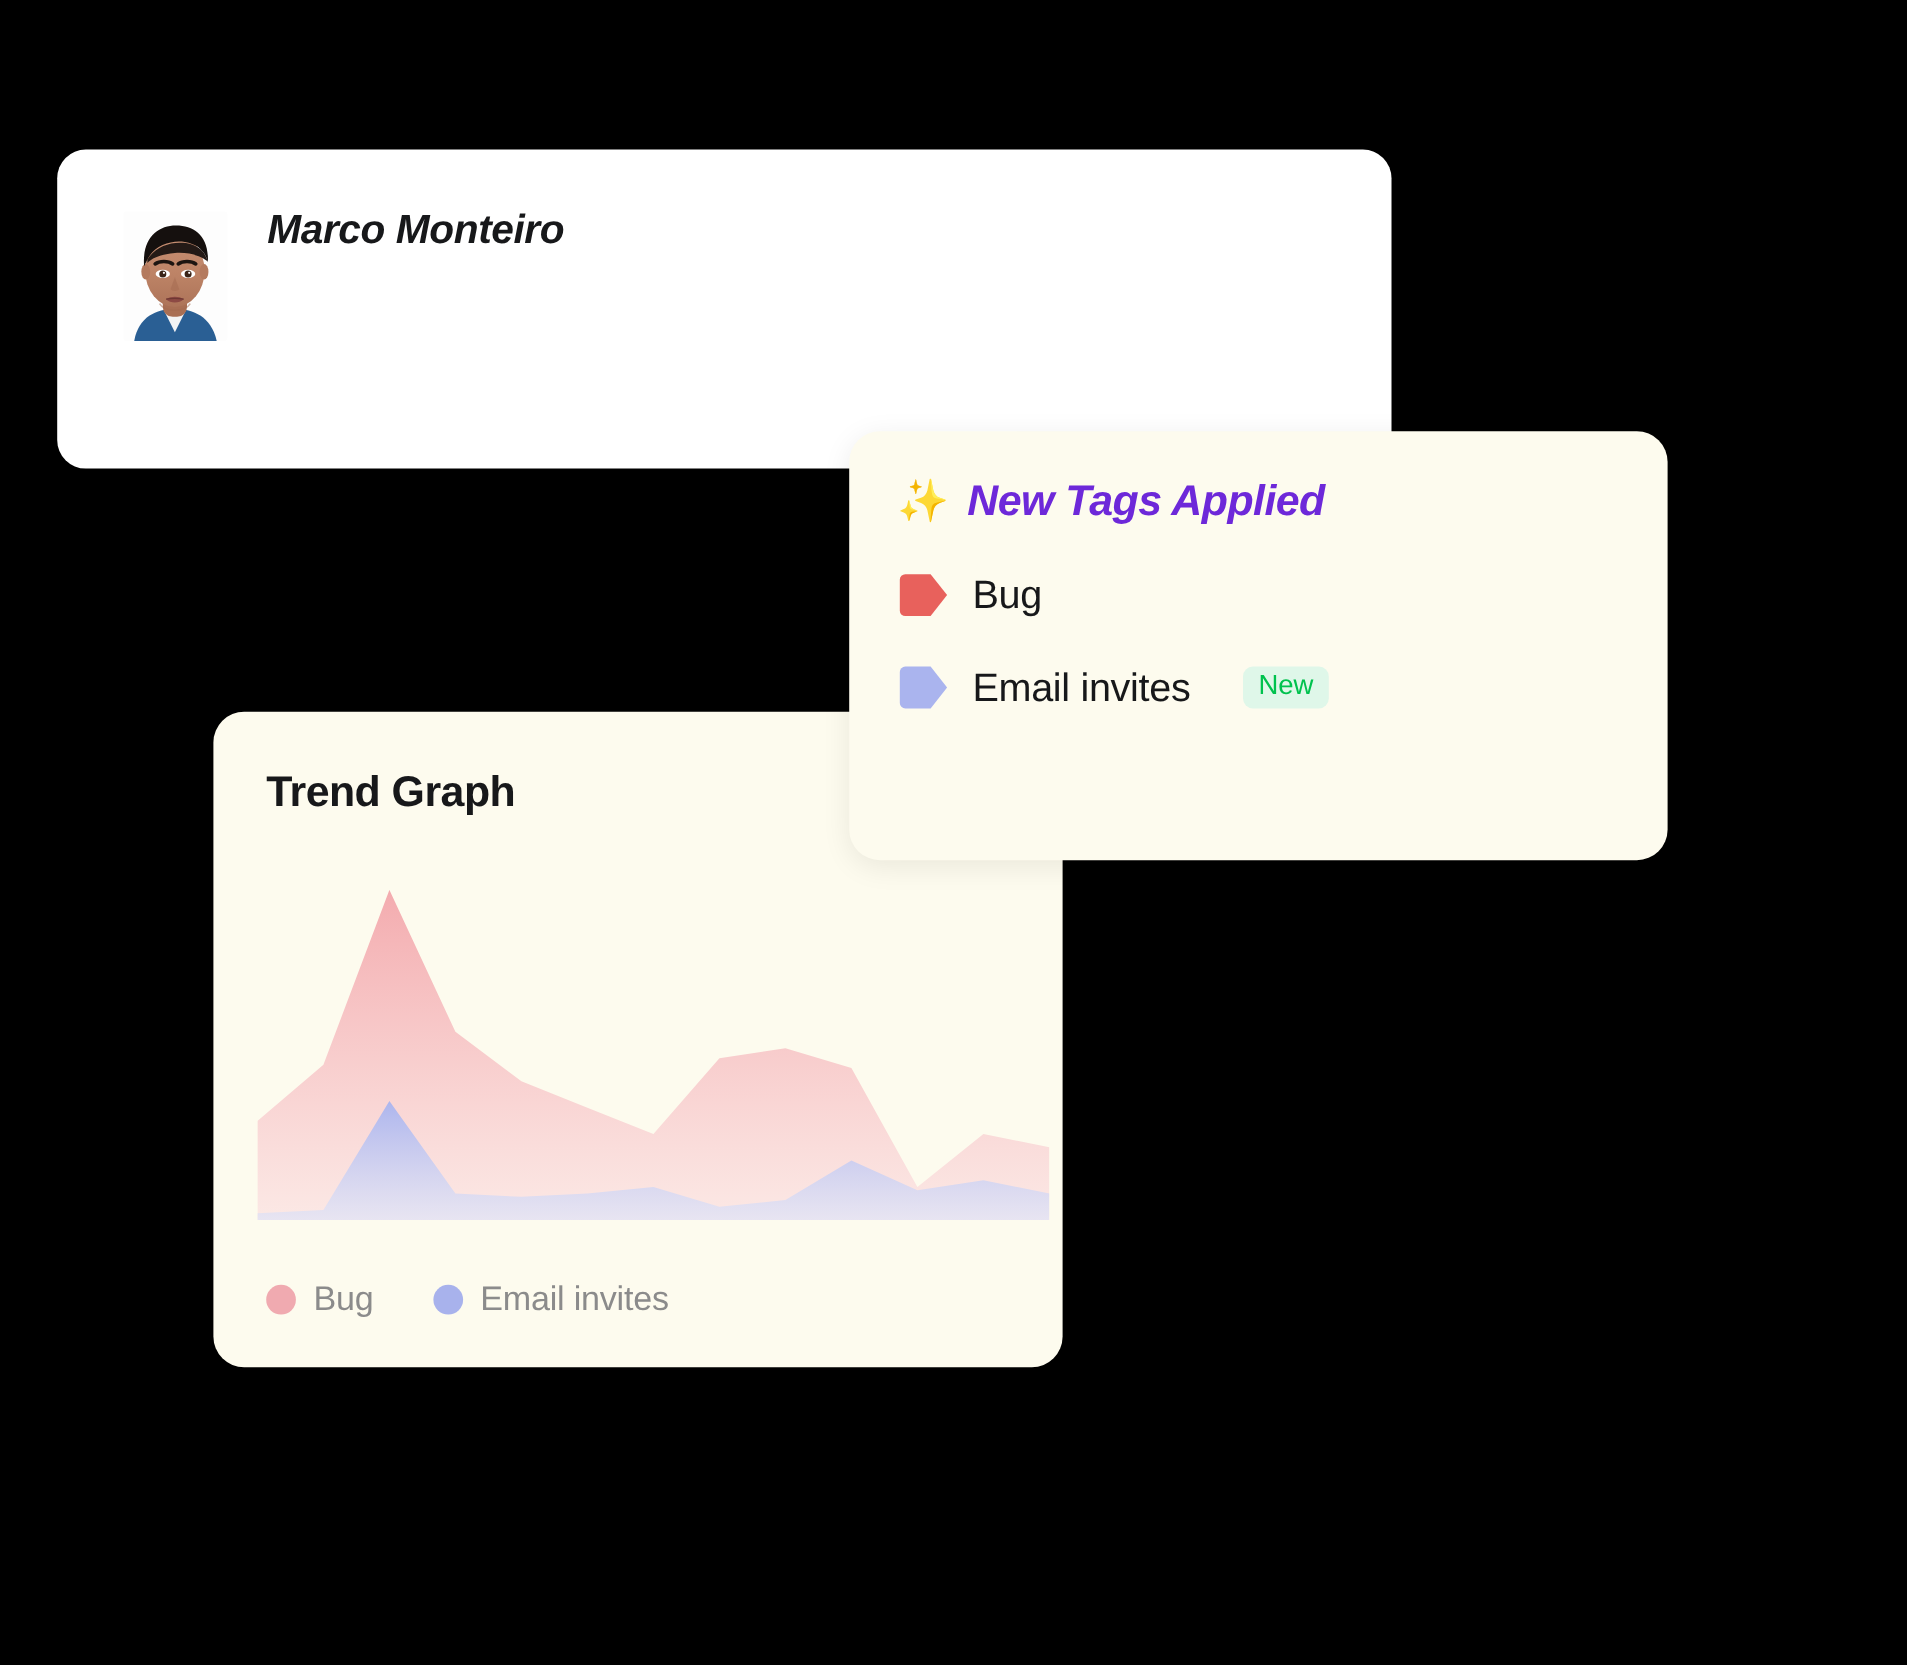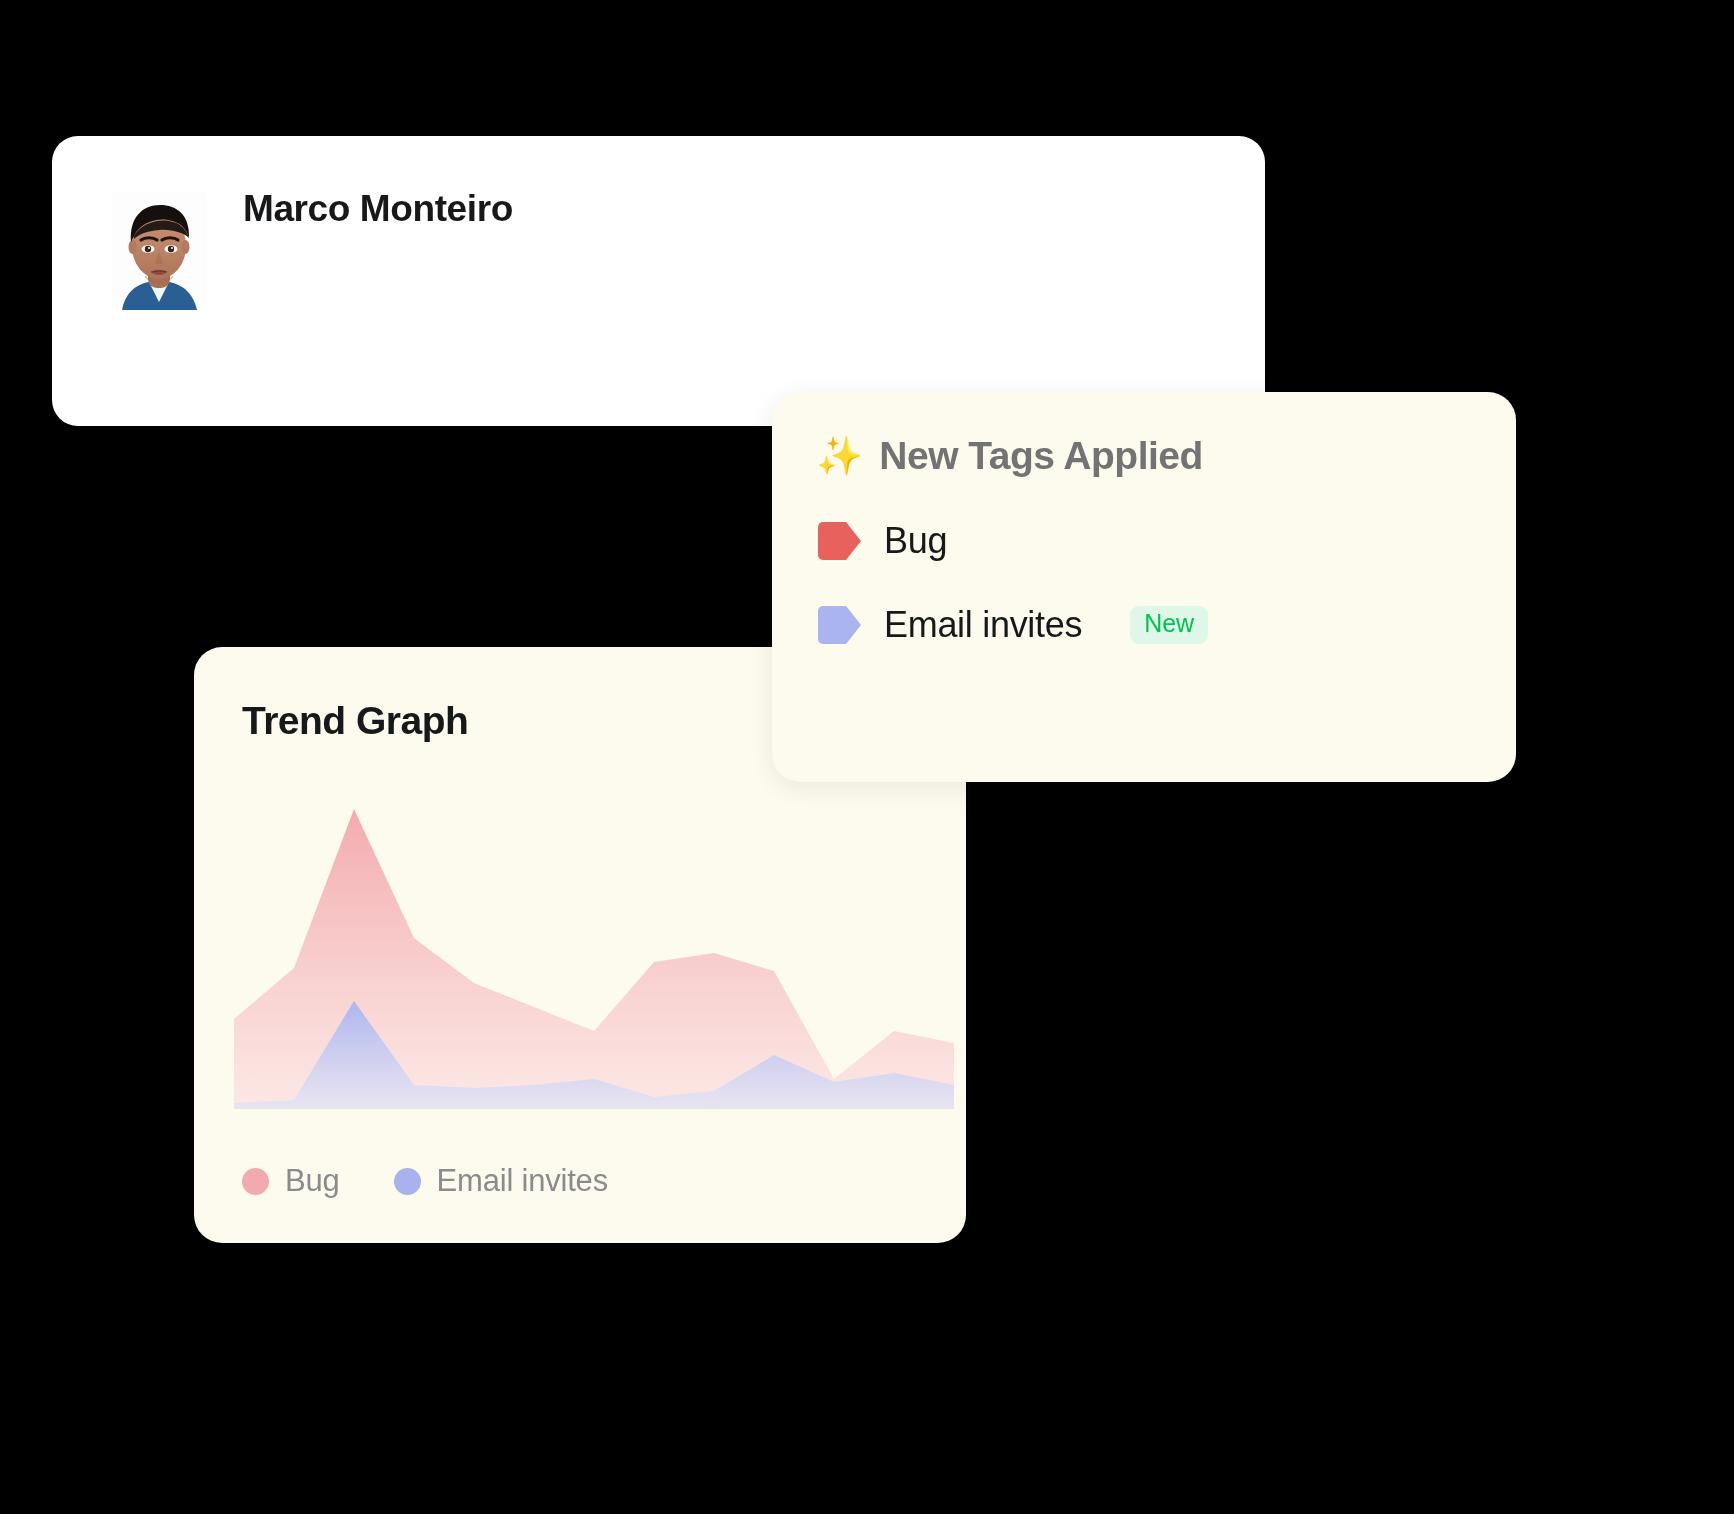--- a/index.html
+++ b/index.html
@@ -41,21 +41,21 @@
     height: 118px;
     margin-right: 36px;
     margin-top: 4px;
     border-radius: 3px;
     overflow: hidden;
     position: relative;
     background: #ffffff;
   }
   .avatar svg { display: block; width: 100%; height: 100%; }
 
-  .message-body { padding-top: 2px; }
+  .message-body { padding-top: 2px; font-style: italic; }
 
   .sender-name {
     font-size: 37px;
     font-weight: 700;
     color: #17181a;
     letter-spacing: -0.4px;
     line-height: 1.0;
     margin-bottom: 22px;
   }
 
@@ -85,22 +85,23 @@
   .tags-title {
     display: flex;
     align-items: center;
     gap: 16px;
     margin-bottom: 42px;
   }
   .sparkle-icon { font-size: 38px; line-height: 1; }
   .tags-title-text {
     font-size: 39px;
     font-weight: 700;
-    color: #737373;
+    color: #6d28d9;
     letter-spacing: -0.5px;
+    font-style: italic;
   }
 
   .tag-row {
     display: flex;
     align-items: center;
     gap: 22px;
     margin-bottom: 8px;
   }
   .tag-glyph { flex: 0 0 auto; width: 46px; height: 40px; display: block; }
   .tag-label {

